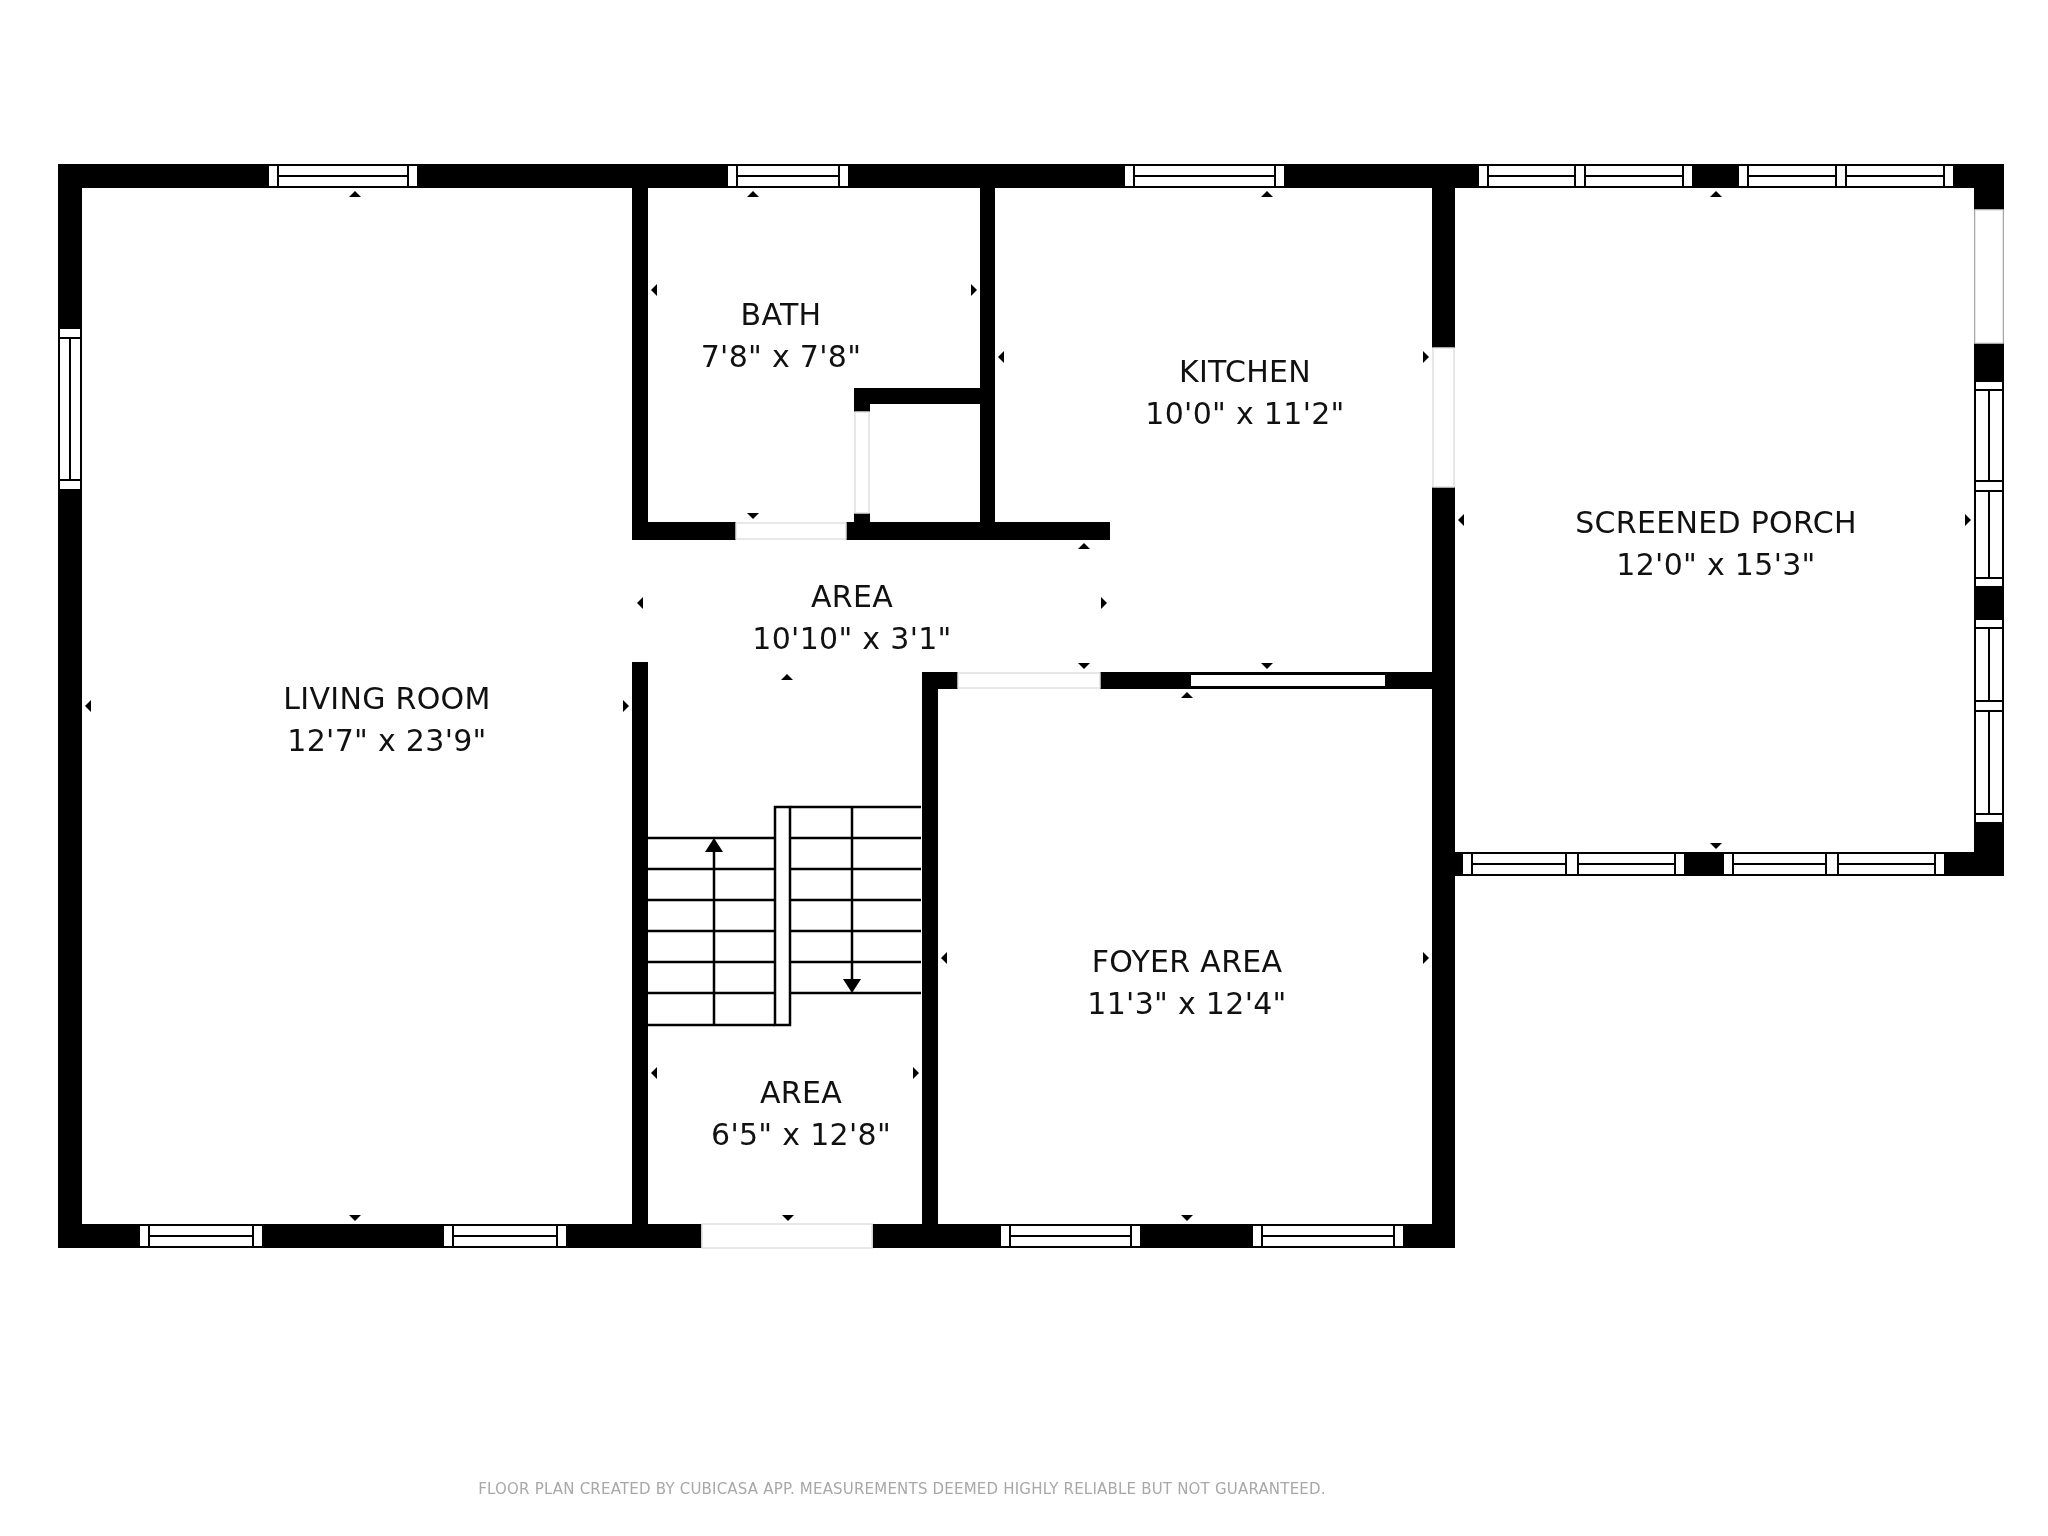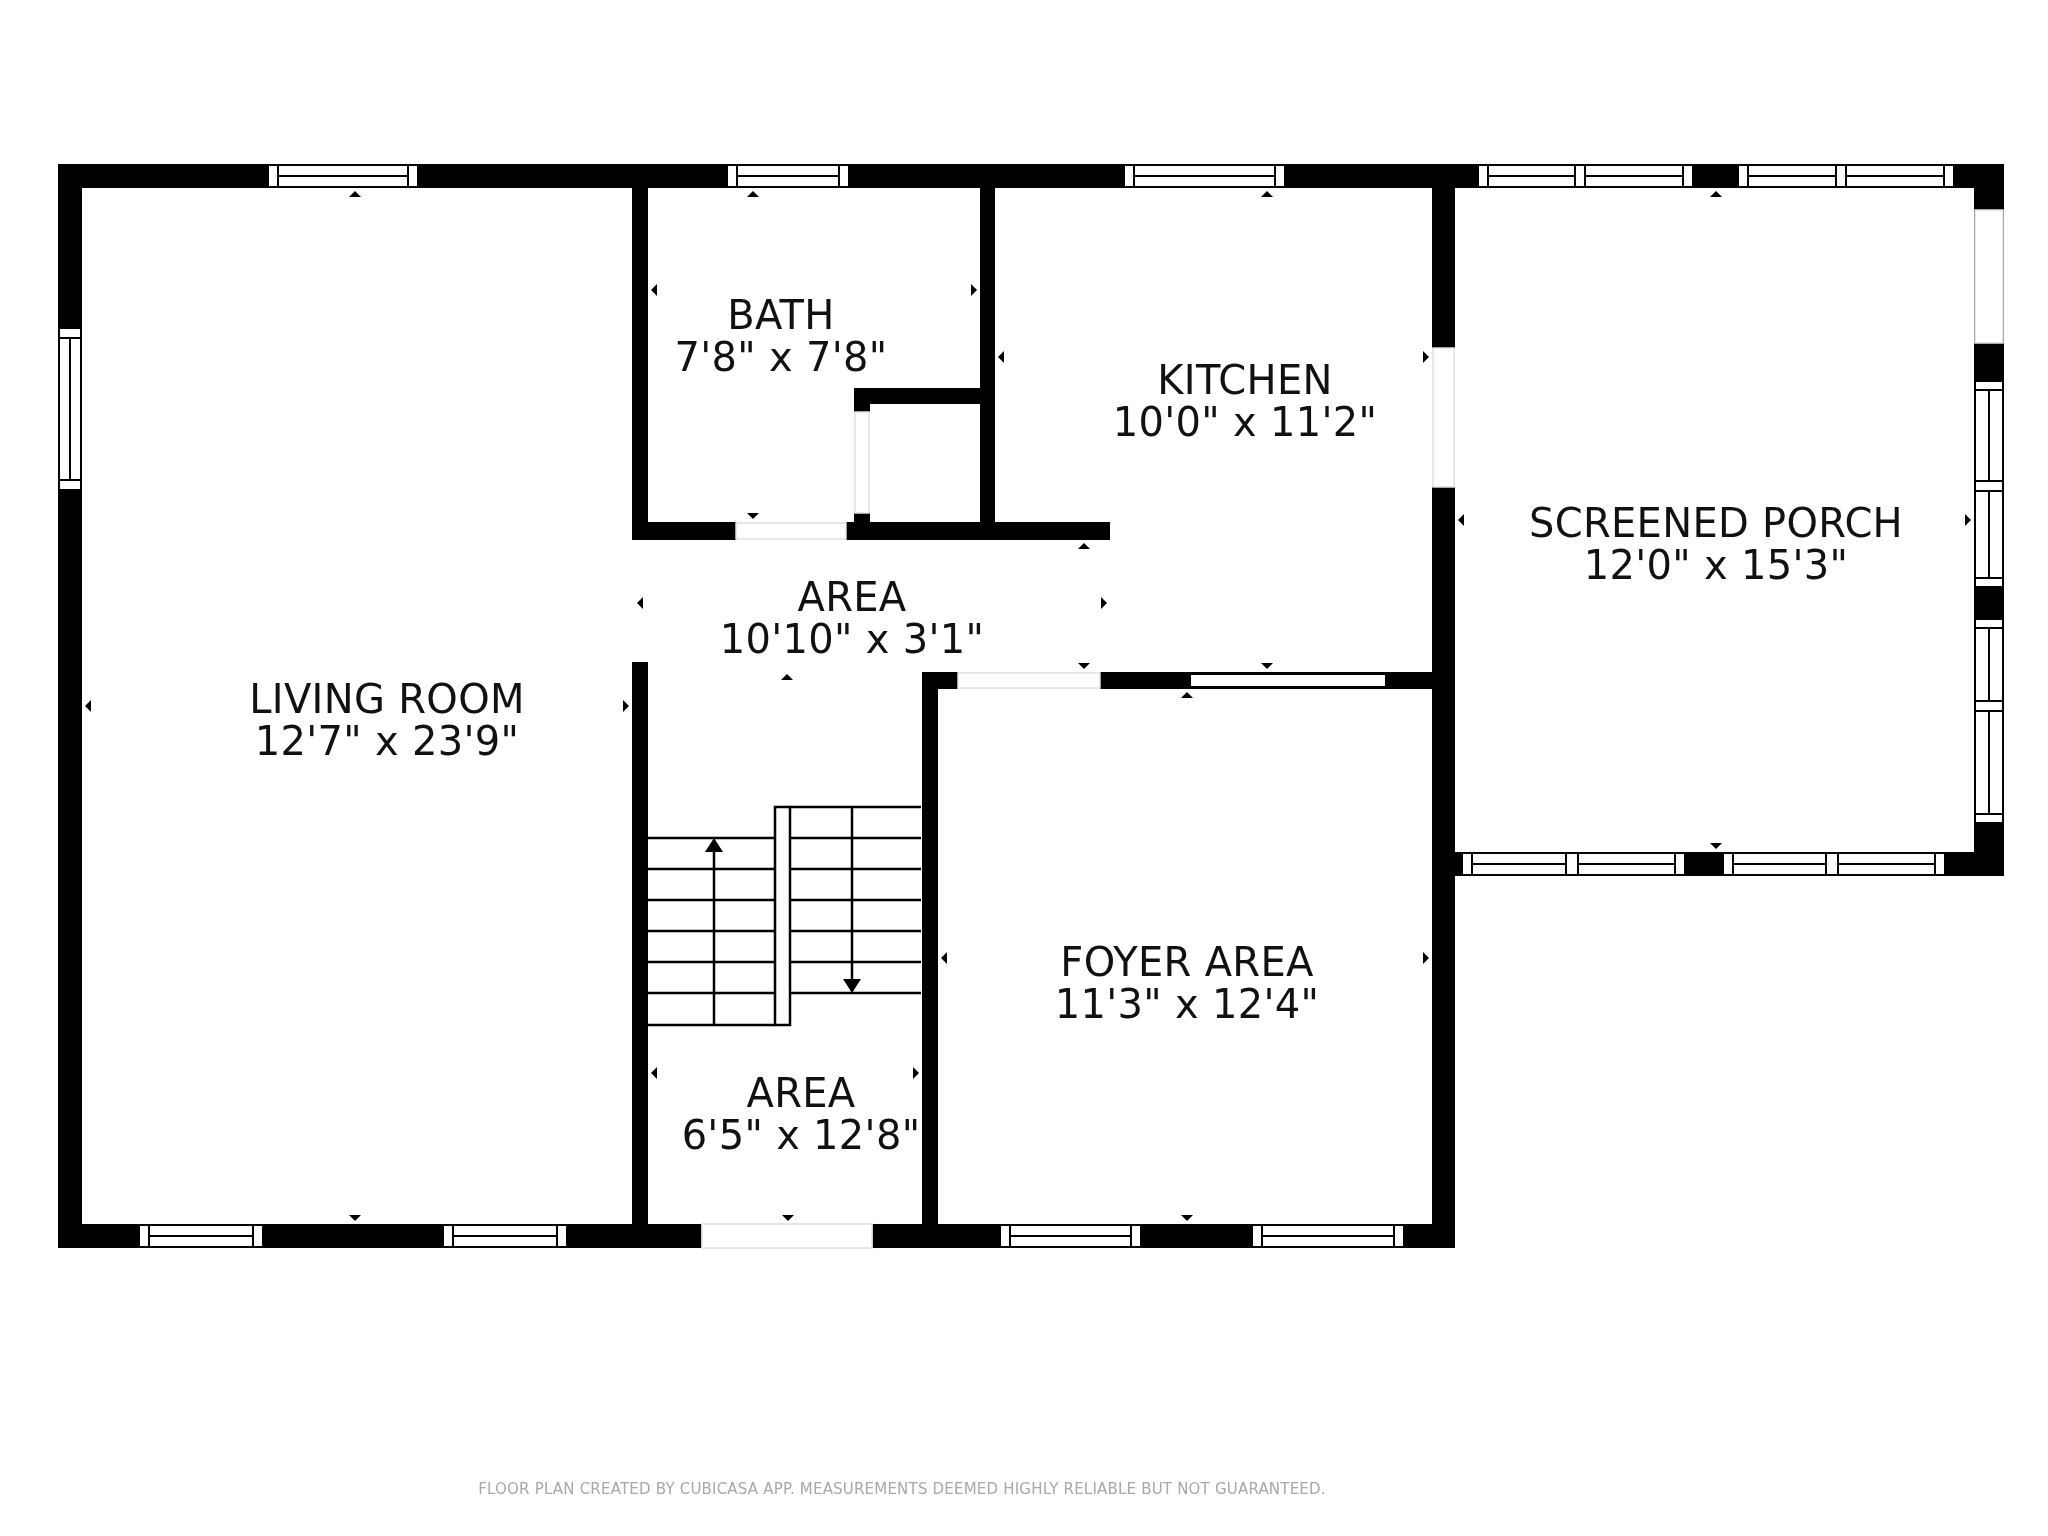--- a/index.html
+++ b/index.html
@@ -11,21 +11,21 @@
     .opening { fill: #ffffff; stroke: #e0e0e0; stroke-width: 1.5; }
     .marker { fill: #000000; }
     .stair-line { stroke: #000000; stroke-width: 2.5; fill: none; }
     .stair-rail { fill: #ffffff; stroke: #000000; stroke-width: 2.5; }
     .room-label {
       position: absolute;
       transform: translateX(-50%);
       text-align: center;
       font-family: "DejaVu Sans", sans-serif;
       color: #111111;
-      font-size: 40px;
+      font-size: 30px;
       line-height: 42px;
       white-space: nowrap;
       letter-spacing: 0.3px;
     }
     .room-label .name, .room-label .dims { display: block; }
     .footer {
       position: absolute;
       left: 0; width: 1804px; top: 1480px;
       text-align: center;
       font-family: "DejaVu Sans", sans-serif;
@@ -278,21 +278,21 @@
 </svg>
 
 <div class="room-label" style="left:343px; top:678px;margin-left:44px;">
   <span class="name">LIVING ROOM</span>
   <span class="dims">12'7" x 23'9"</span>
 </div>
 <div class="room-label" style="left:781px; top:294px;">
   <span class="name">BATH</span>
   <span class="dims">7'8" x 7'8"</span>
 </div>
-<div class="room-label" style="left:1245px; top:359px;">
+<div class="room-label" style="left:1245px; top:351px;">
   <span class="name">KITCHEN</span>
   <span class="dims">10'0" x 11'2"</span>
 </div>
 <div class="room-label" style="left:1716px; top:502px;">
   <span class="name">SCREENED PORCH</span>
   <span class="dims">12'0" x 15'3"</span>
 </div>
 <div class="room-label" style="left:852px; top:576px;">
   <span class="name">AREA</span>
   <span class="dims">10'10" x 3'1"</span>

